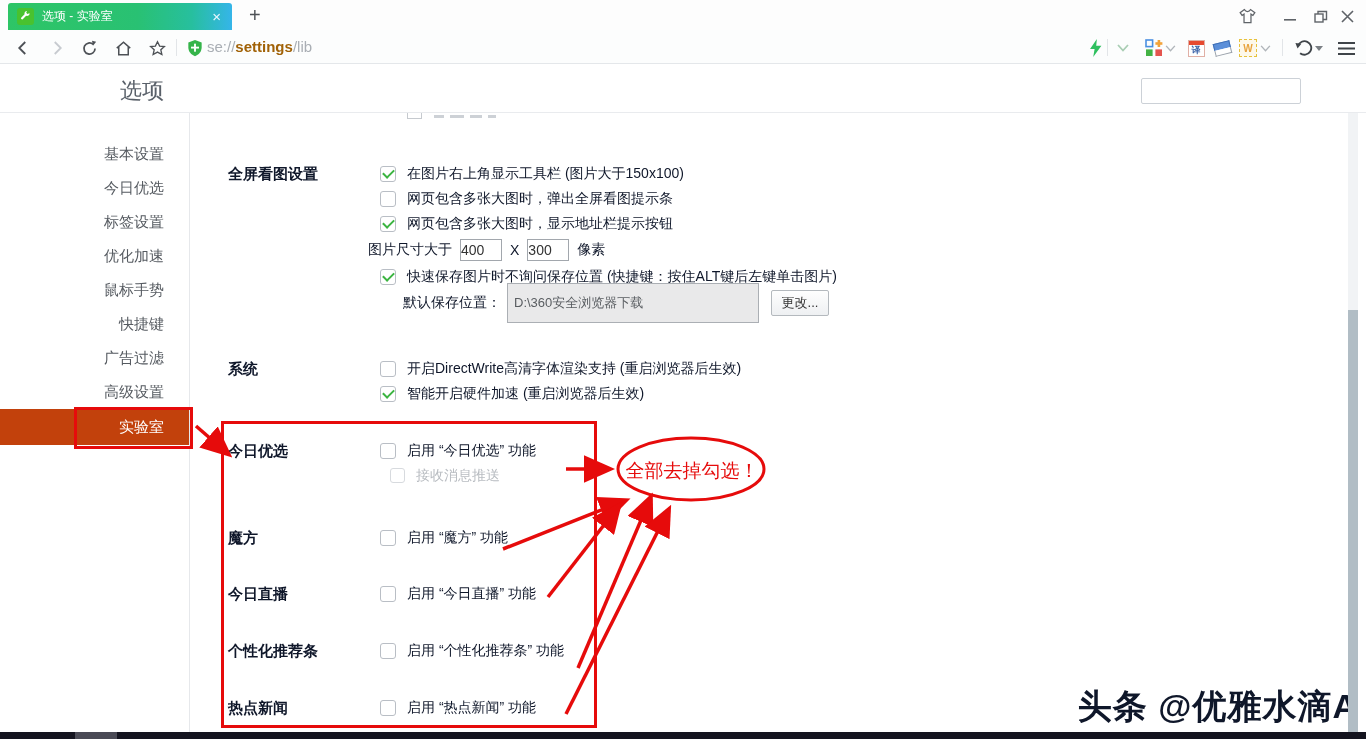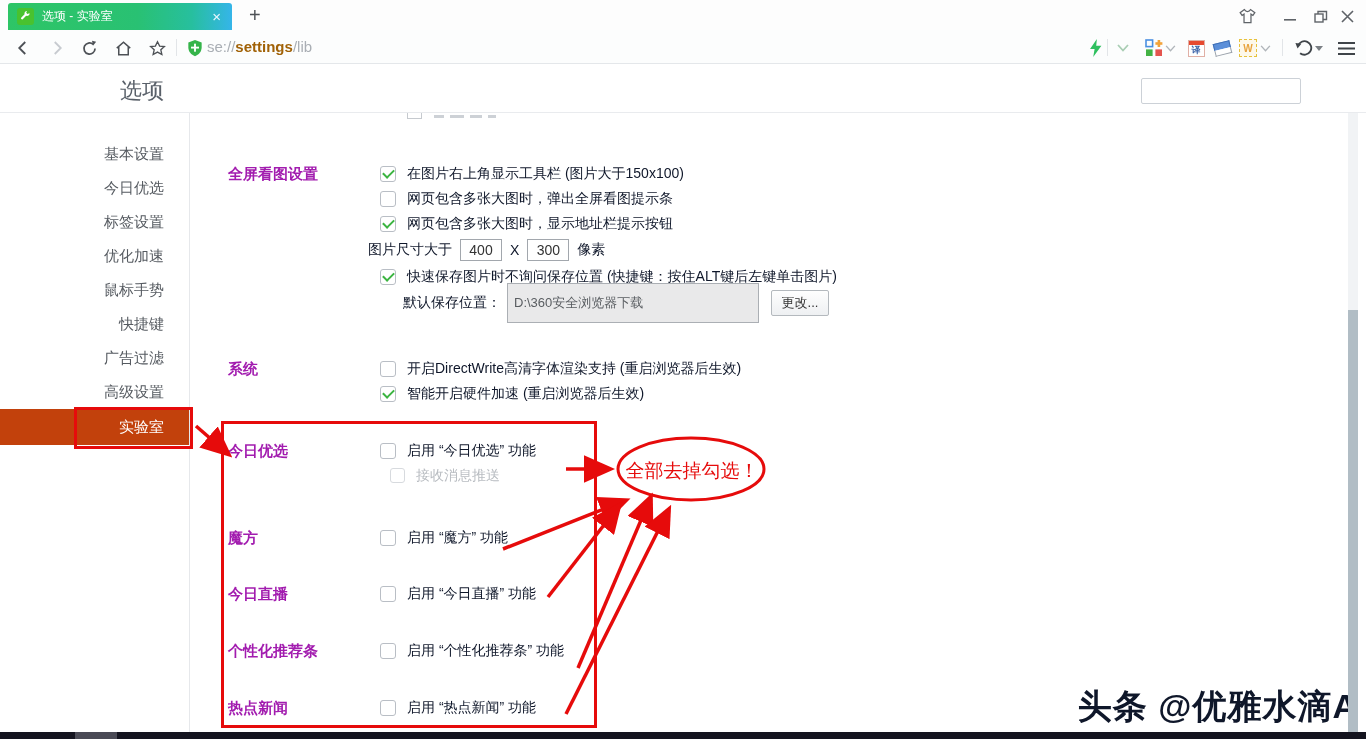--- a/index.html
+++ b/index.html
@@ -25,33 +25,33 @@
   .hdr{position:absolute;left:0;top:64px;width:100%;height:49px;background:#fff;border-bottom:1px solid #e9ebee;box-sizing:border-box}
   .hdr-title{position:absolute;left:120px;top:12px;font-size:22px;color:#596069}
   .searchbox{position:absolute;left:1141px;top:14px;width:158px;height:24px;border:1px solid #ccd1d7;border-radius:2px;background:#fff;display:flex;align-items:center}
   .searchbox input{border:none;outline:none;flex:1;height:18px;font-size:13px;margin-left:4px;background:transparent}
   
   .sidebar{position:absolute;left:0;top:113px;width:190px;height:619px;background:#fff;border-right:1px solid #e6e8eb;box-sizing:border-box}
   .side-list{padding-top:24px}
   .side-item{height:34px;line-height:34px;text-align:right;padding-right:25px;font-size:15px;color:#555a60;cursor:pointer}
   .side-item.active{background:#c2410c;color:#fff;height:36px;line-height:36px}
   
-  .seclabel{position:absolute;left:228px;width:150px;font-size:15px;font-weight:bold;color:#a21caf;height:25px;line-height:25px}
+  .seclabel{position:absolute;left:228px;width:150px;font-size:15px;font-weight:bold;color:#0f172a;height:25px;line-height:25px}
   .rows{position:absolute;left:380px;width:720px}
   .row{display:flex;align-items:center;gap:11px;height:25px}
   .sizerow{height:28px;gap:8px;margin-left:-12px}
   .pathrow{height:28px;gap:6px;margin-left:23px}
   .row.sub{margin-left:10px}
   .cb{width:16px;height:16px;border:1px solid #b9bec5;border-radius:3px;background:#fff;position:relative;flex:none;cursor:pointer;box-sizing:border-box}
   .cb.on::after{content:"";position:absolute;left:2px;top:2px;width:9px;height:5px;
      border-left:2px solid #3bb440;border-bottom:2px solid #3bb440;transform:rotate(-45deg)}
   .cb.dis{border-color:#d7dade;width:15px;height:15px}
   .lbl{font-size:14px;color:#0f172a;white-space:nowrap}
   .lbl.dis{color:#b8bcc1}
-  .numinput{width:42px;height:22px;border:1px solid #a2a7ad;text-align:center;font-size:14px;color:#333;padding:0;box-sizing:border-box}
+  .numinput{width:42px;height:22px;border:1px solid #a2a7ad;text-align:left;font-size:14px;color:#333;padding:0;box-sizing:border-box}
   .pathinput{width:252px;height:40px;border:1px solid #abafb4;background:#e9e9ea;color:#595d61;font-size:13px;padding:0 6px;box-sizing:border-box}
   .btn{margin-left:6px;width:58px;height:26px;border:1px solid #b4b9be;background:linear-gradient(#fefefe,#eef0f2);border-radius:2px;font-size:13px;color:#333;cursor:pointer}
   
   .frag{position:absolute;background:#cdd1d6}
   .frag-cb{position:absolute;left:407px;top:113px;width:15px;height:6px;border:1px solid #c6cacf;border-top:none;background:#fff;box-sizing:border-box}
   
   .redbox{position:absolute;border:3px solid #e60b0b;box-sizing:border-box;pointer-events:none}
   .overlay{position:absolute;left:0;top:0;pointer-events:none}
   .callout{position:absolute;left:622px;top:458px;width:140px;text-align:center;font-size:19px;color:#e60b0b;
            font-family:"Liberation Serif","DejaVu Serif",serif;pointer-events:none;white-space:nowrap}

